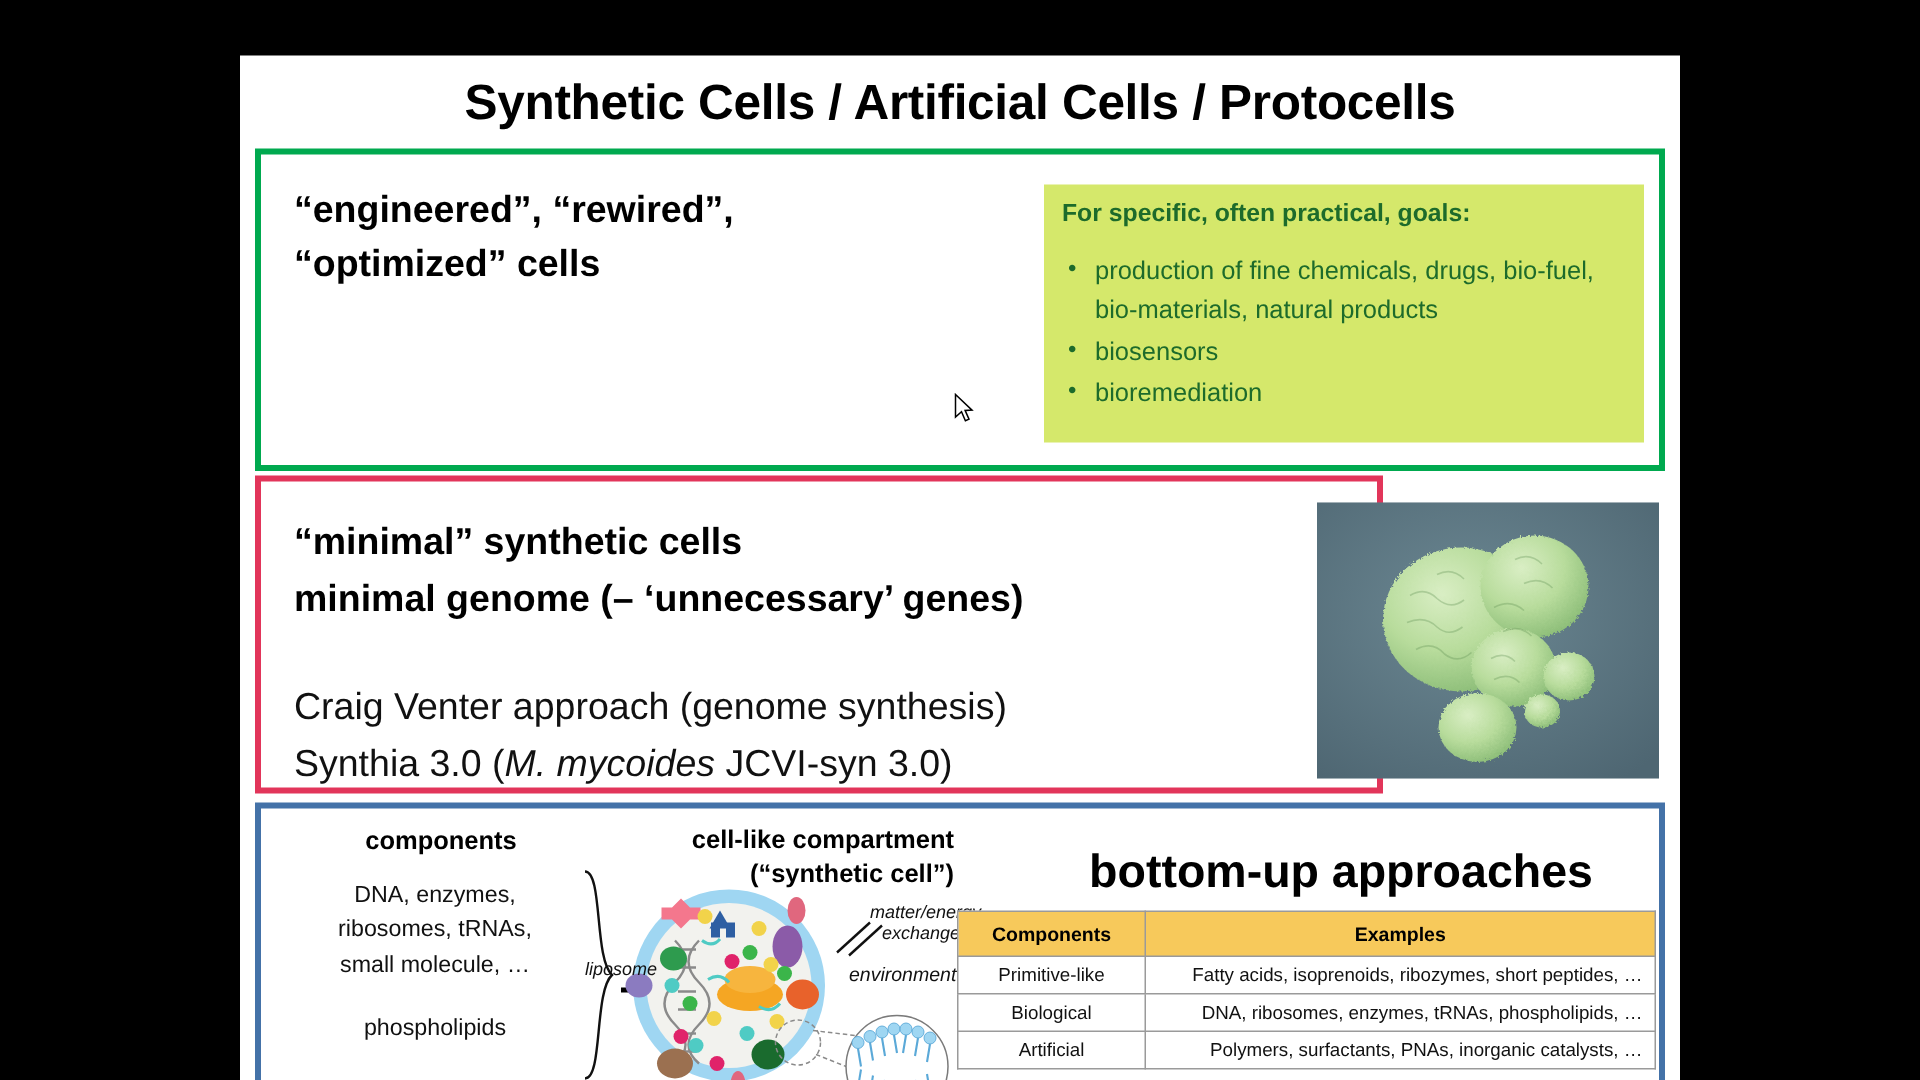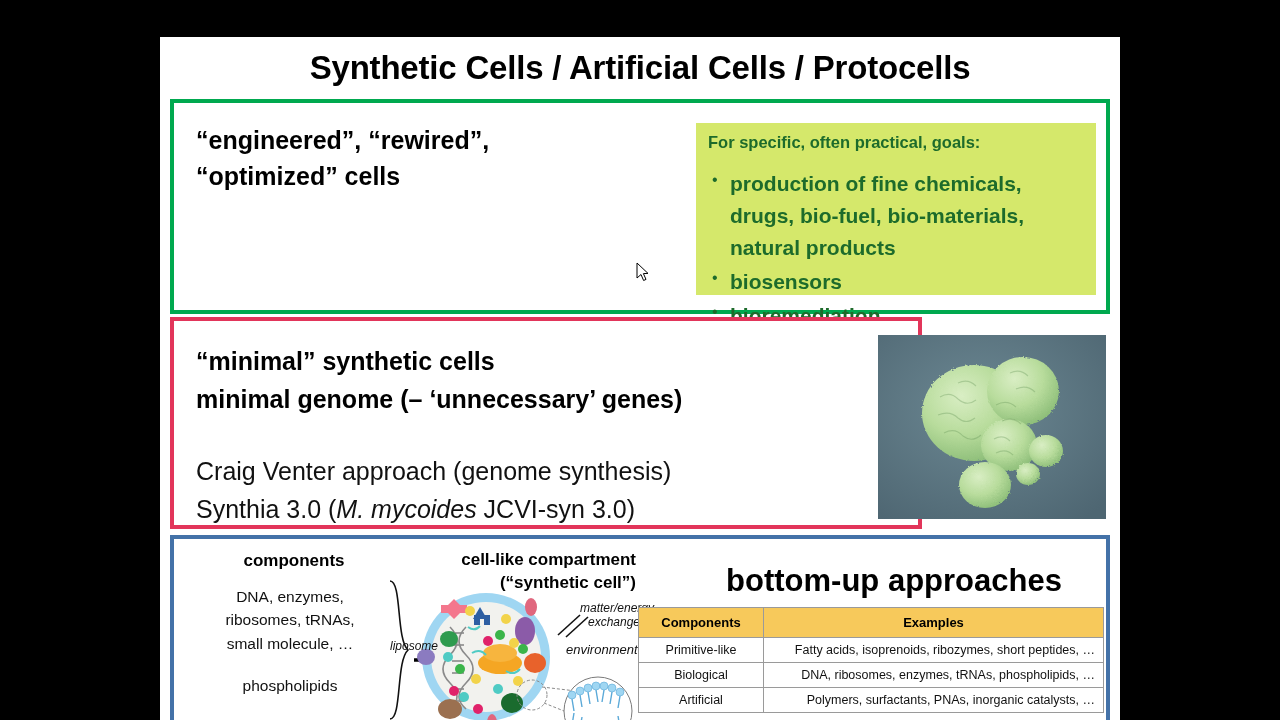--- a/index.html
+++ b/index.html
@@ -97,22 +97,22 @@
     width: 22px;
     flex: 0 0 22px;
     font-size: 16px;
     line-height: 1.55;
     color: #1D6B2B;
     text-align: left;
     padding-left: 4px;
     box-sizing: border-box;
   }
   .goal-text {
-    font-size: 21px;
-    font-weight: bold;
+    font-size: 17px;
+    font-weight: normal;
     color: #1D6B2B;
     line-height: 1.52;
   }
   
   #min-head {
     position: absolute;
     left: 22px; top: 22px;
     width: 690px;
     font-size: 25px;
     font-weight: bold;

